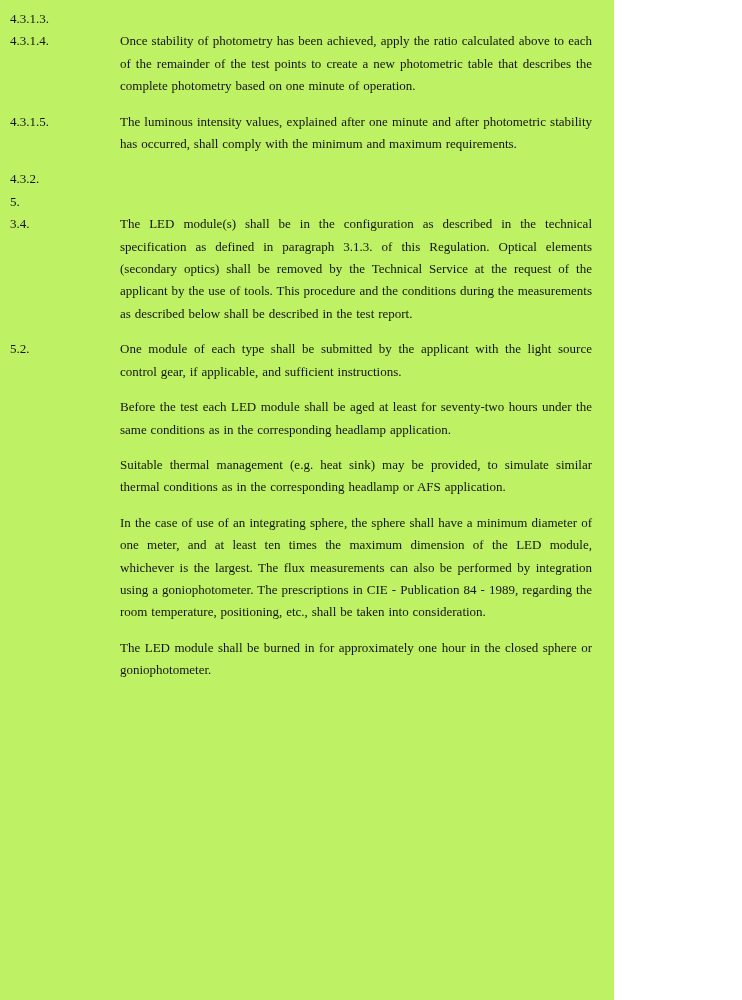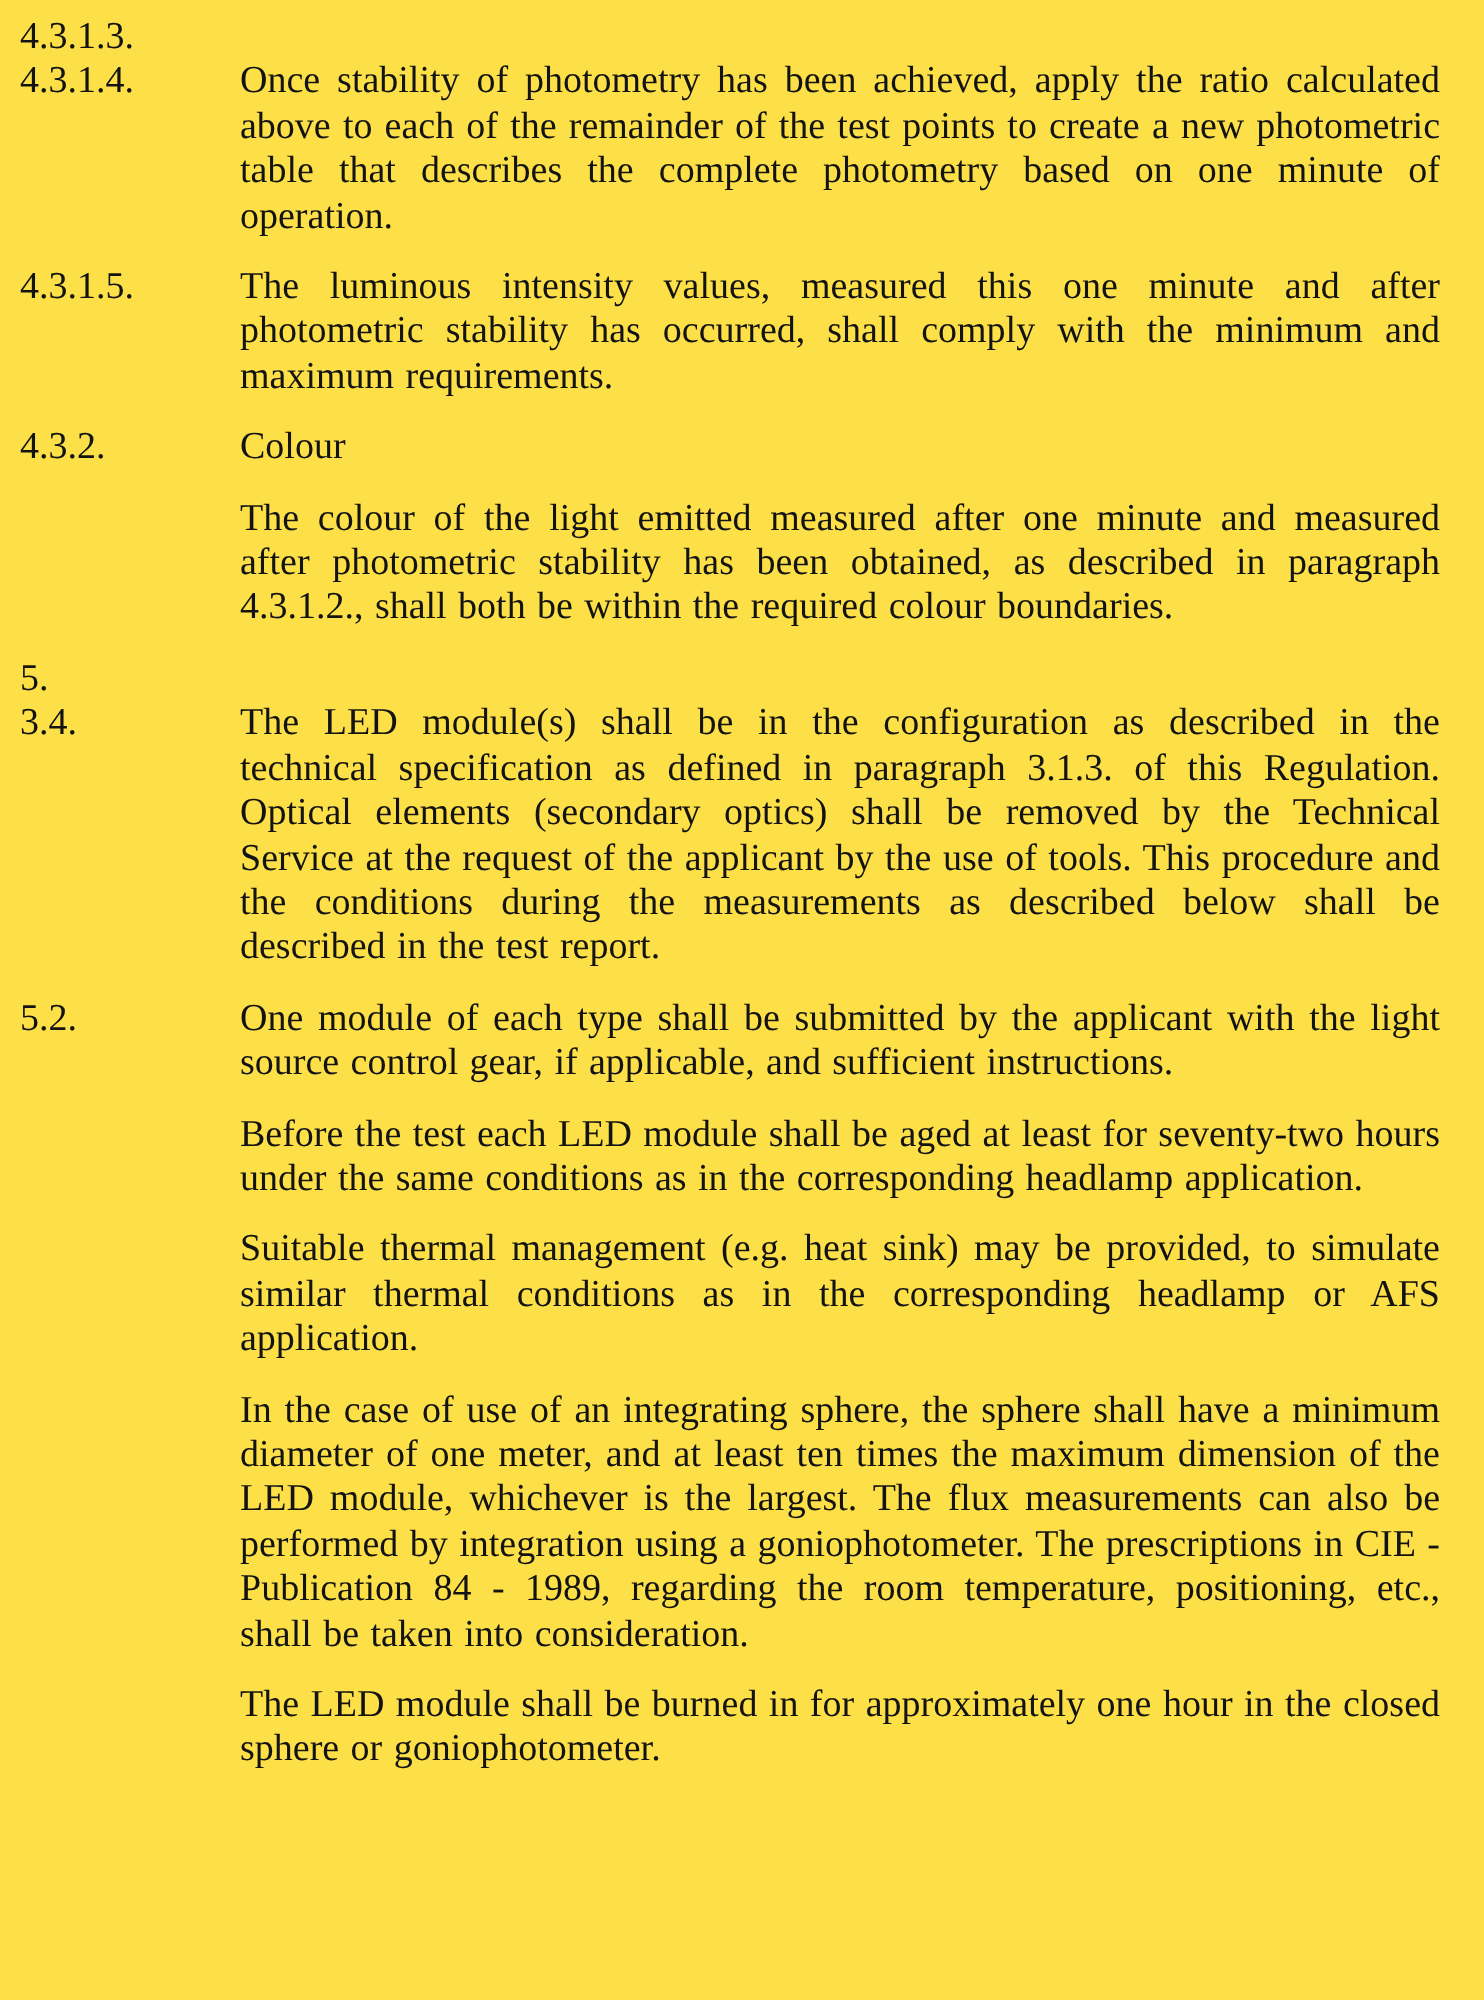--- a/index.html
+++ b/index.html
@@ -2,27 +2,27 @@
 <html><head>
 <meta charset="utf-8">
 <style>
   html, body {
     margin: 0;
     padding: 0;
     background: #ffffff;
   }
   .page {
     position: relative;
-    width: 742px;
+    width: 614px;
     min-height: 1000px;
     box-sizing: border-box;
-    background: #fde047;
+    background: #bef264;
     color: #131313;
     font-family: "Liberation Serif", serif;
-    font-size: 19px;
+    font-size: 13px;
     line-height: 22.4px;
     padding: 8px 22px 6px 10px;
     overflow: hidden;
   }
   .doc-item {
     display: flex;
     flex-direction: row;
     align-items: flex-start;
   }
   .doc-item .num-col {
@@ -52,29 +52,25 @@
       </div>
       <div class="doc-item">
         <div class="num-col">4.3.1.4.</div>
         <div class="body-col">
           <p>Once stability of photometry has been achieved, apply the ratio calculated above to each of the remainder of the test points to create a new photometric table that describes the complete photometry based on one minute of operation.</p>
         </div>
       </div>
       <div class="doc-item">
         <div class="num-col">4.3.1.5.</div>
         <div class="body-col">
-          <p>The luminous intensity values, measured this one minute and after photometric stability has occurred, shall comply with the minimum and maximum requirements.</p>
+          <p>The luminous intensity values, explained after one minute and after photometric stability has occurred, shall comply with the minimum and maximum requirements.</p>
         </div>
       </div>
       <div class="doc-item">
         <div class="num-col">4.3.2.</div>
-        <div class="body-col">
-          <p>Colour</p>
-          <p>The colour of the light emitted measured after one minute and measured after photometric stability has been obtained, as described in paragraph 4.3.1.2., shall both be within the required colour boundaries.</p>
-        </div>
       </div>
       <div class="doc-item">
         <div class="num-col">5.</div>
       </div>
       <div class="doc-item">
         <div class="num-col">3.4.</div>
         <div class="body-col">
           <p>The LED module(s) shall be in the configuration as described in the technical specification as defined in paragraph 3.1.3. of this Regulation. Optical elements (secondary optics) shall be removed by the Technical Service at the request of the applicant by the use of tools. This procedure and the conditions during the measurements as described below shall be described in the test report.</p>
         </div>
       </div>

